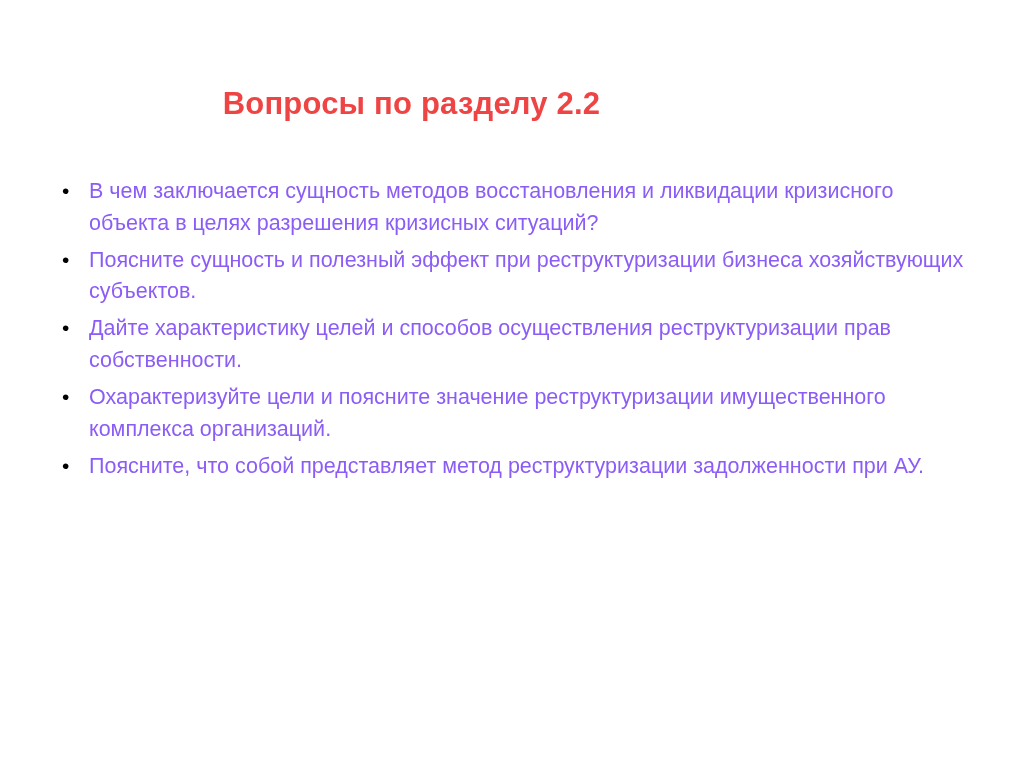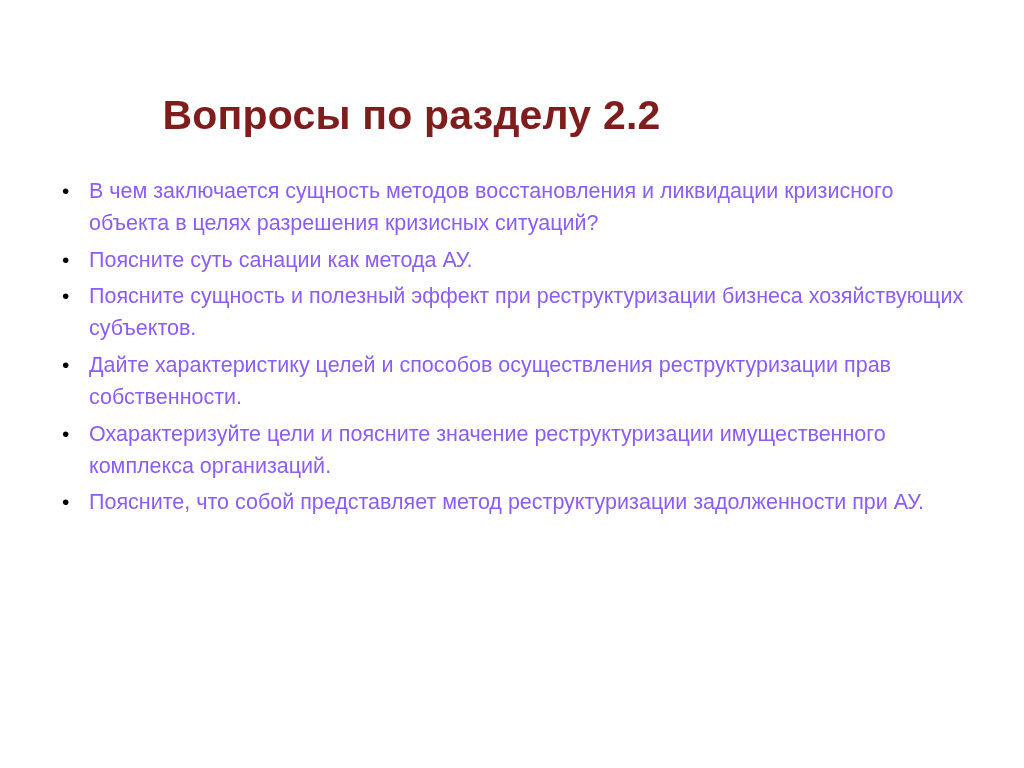--- a/index.html
+++ b/index.html
@@ -19,24 +19,24 @@
     width: 1024px;
     height: 768px;
     box-sizing: border-box;
   }
   .slide-title {
     position: absolute;
     top: 66px;
     left: 0;
     width: 823px;
     text-align: center;
-    font-size: 41px;
+    font-size: 31px;
     font-weight: 700;
     letter-spacing: 0.2px;
-    color: #7f1d1d;
+    color: #ef4444;
     line-height: 1.1;
   }
   .content {
     position: absolute;
     top: 176px;
     left: 54px;
     width: 925px;
   }
   ul.bullets {
     list-style: none;
@@ -64,21 +64,20 @@
 </head>
 <body>
 
 <div class="slide">
 
   <h1 class="slide-title">Вопросы по разделу 2.2</h1>
 
   <div class="content">
     <ul class="bullets">
       <li>В чем заключается сущность методов восстановления и ликвидации кризисного объекта в целях разрешения кризисных ситуаций?</li>
-      <li>Поясните суть санации как метода АУ.</li>
       <li>Поясните сущность и полезный эффект при реструктуризации бизнеса хозяйствующих субъектов.</li>
       <li>Дайте характеристику целей и способов осуществления реструктуризации прав собственности.</li>
       <li>Охарактеризуйте цели и поясните значение реструктуризации имущественного комплекса организаций.</li>
       <li>Поясните, что собой представляет метод реструктуризации задолженности при АУ.</li>
     </ul>
   </div>
 
 </div>
 
 </body></html>

